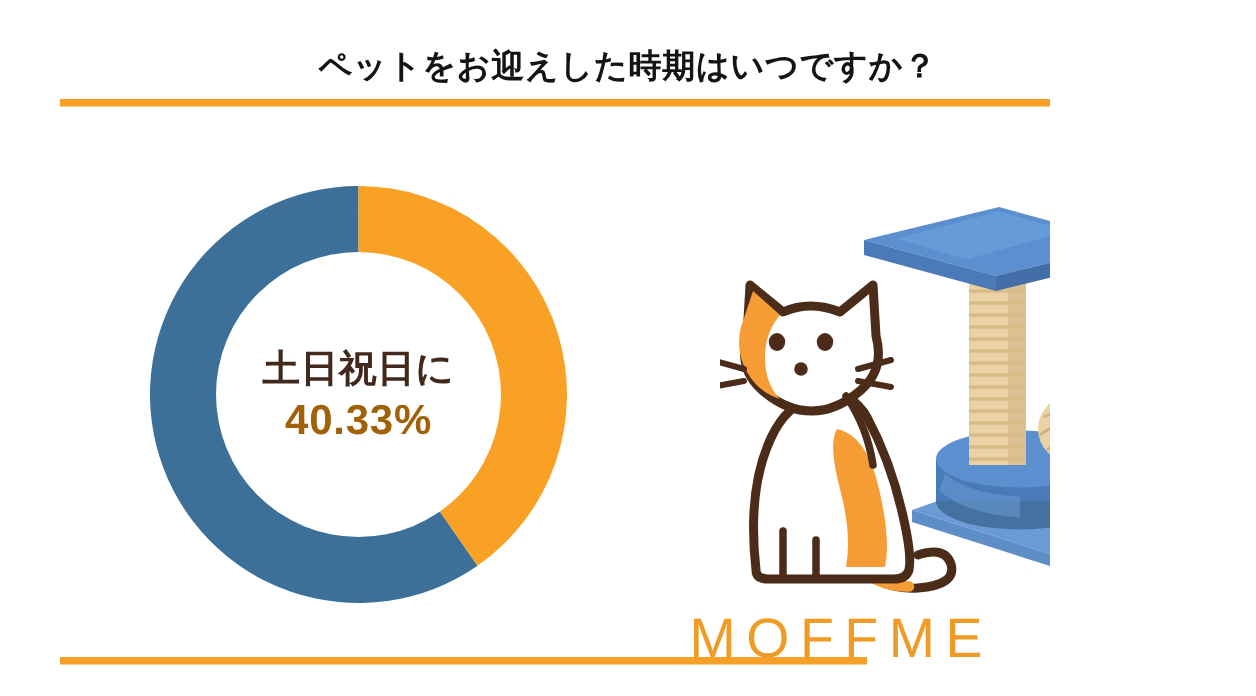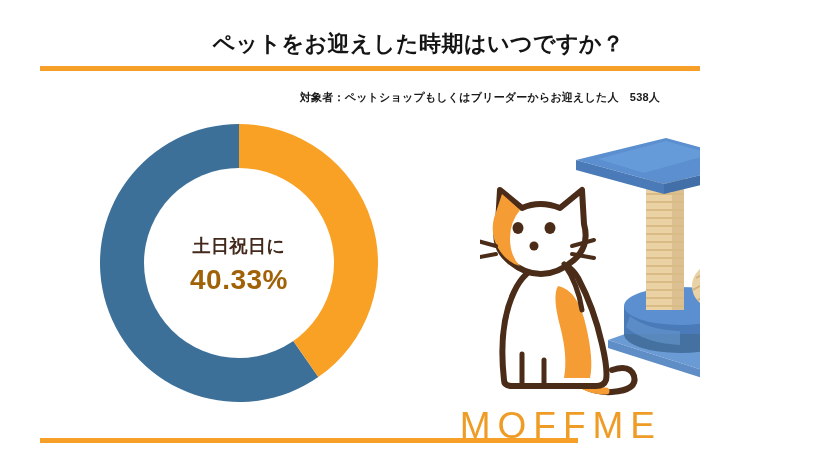--- a/index.html
+++ b/index.html
@@ -70,21 +70,21 @@
     top: 0;
     width: 326px;
     height: 326px;
     display: flex;
     flex-direction: column;
     align-items: center;
     justify-content: center;
     pointer-events: none;
   }
   .donut-label-line {
-    font-size: 18px;
+    font-size: 25px;
     font-weight: bold;
     color: #43291c;
     line-height: 31px;
     white-space: nowrap;
     letter-spacing: 0.5px;
   }
   #donut-value {
     font-size: 28px;
     font-weight: bold;
     color: #a16207;
@@ -127,21 +127,20 @@
 </style>
 </head>
 <body>
 
 <div id="stage">
 
   <div id="title">ペットをお迎えした時期はいつですか？</div>
 
   <div id="rule-top"></div>
 
-  <div id="subtitle">対象者：ペットショップもしくはブリーダーからお迎えした人　538人</div>
 
   <div id="donut-wrap">
     <svg id="donut-svg" viewBox="0 0 326 326">
 
       <path fill="#3d7099" d="M 163 163 L 242.35 277.12 A 139 139 0 1 1 163.00 24.00 Z"></path>
 
       <path fill="#f9a125" d="M 163 163 L 163.00 24.00 A 139 139 0 0 1 242.35 277.12 Z"></path>
 
       <circle cx="163" cy="163" r="95" fill="#ffffff"></circle>
     </svg>

